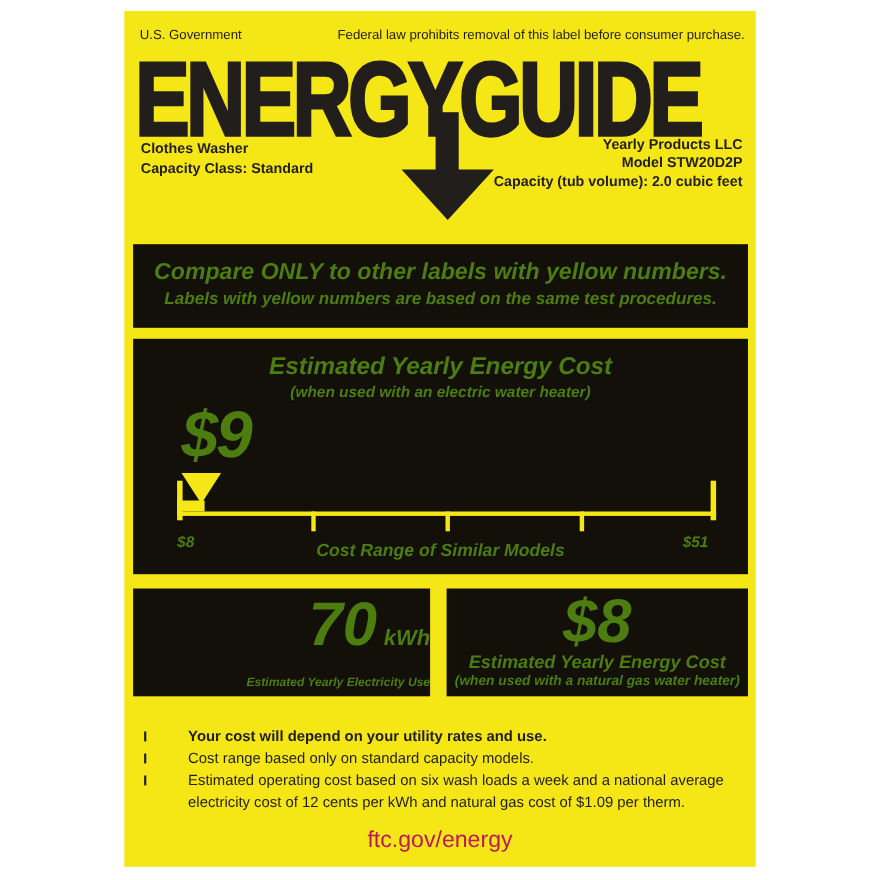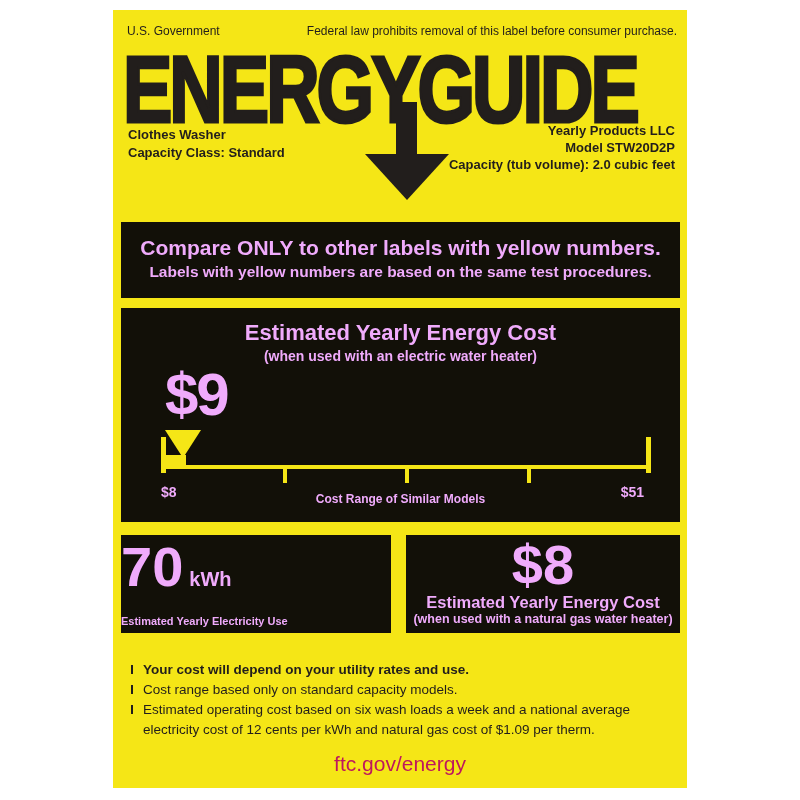--- a/index.html
+++ b/index.html
@@ -16,53 +16,53 @@
           transform:scaleY(1.28); transform-origin:left top; line-height:1;
           -webkit-text-stroke:2.5px #221E1C; }
   .arrow-stem { position:absolute; left:283px; top:92px; width:21px; height:56px; background:#221E1C; }
   .arrow-head { position:absolute; left:252px; top:144px; width:0; height:0;
                 border-left:42px solid transparent; border-right:42px solid transparent;
                 border-top:46px solid #221E1C; }
   
   .product-left { position:absolute; left:15px; top:116px; font-size:13px; font-weight:bold; line-height:18px; }
   .product-right { position:absolute; right:12px; top:112px; font-size:13px; font-weight:bold; line-height:17px; text-align:right; }
   
-  .blackbox { position:absolute; background:#121008; color:#f0abfc; }
+  .blackbox { position:absolute; background:#121008; color:#4d7c0f;font-style:italic; }
   .compare-box { left:8px; top:212px; width:559px; height:76px; text-align:center; }
   .compare-line1 { font-size:21px; font-weight:bold; margin-top:14px; }
   .compare-line2 { font-size:15.5px; font-weight:bold; margin-top:3px; }
   
   .cost-box { left:8px; top:298px; width:559px; height:214px; }
   .cost-title { text-align:center; font-size:22px; font-weight:bold; margin-top:12px; }
   .cost-subtitle { text-align:center; font-size:14px; font-weight:bold; margin-top:2px; }
   .cost-value { position:absolute; left:44px; top:52px; font-size:60px; font-weight:bold; letter-spacing:-2px; }
   .marker { position:absolute; left:44px; top:122px; width:0; height:0;
             border-left:18px solid transparent; border-right:18px solid transparent;
             border-top:28px solid #F5E616; }
   .scale-line { position:absolute; left:40px; top:157px; width:490px; height:4px; background:#F5E616; }
   .scale-fill { position:absolute; left:40px; top:147px; width:25px; height:10px; background:#F5E616; }
   .tick-end { position:absolute; top:129px; width:5px; height:36px; background:#F5E616; }
   .tick-end.left { left:40px; } .tick-end.right { left:525px; }
   .tick-mid { position:absolute; top:157px; width:4px; height:18px; background:#F5E616; }
   .tick-mid.t1 { left:162px; } .tick-mid.t2 { left:284px; } .tick-mid.t3 { left:406px; }
   .scale-min { position:absolute; left:40px; top:176px; font-size:14px; font-weight:bold; }
   .scale-max { position:absolute; right:36px; top:176px; font-size:14px; font-weight:bold; }
-  .scale-caption { position:absolute; left:0; right:0; top:184px; text-align:center; font-size:12px; font-weight:bold; }
+  .scale-caption { position:absolute; left:0; right:0; top:184px; text-align:center; font-size:16px; font-weight:bold; }
   
-  .elec-box { left:8px; top:525px; width:270px; height:98px; text-align:left; }
+  .elec-box { left:8px; top:525px; width:270px; height:98px; text-align:right; }
   .elec-value { font-size:56px; font-weight:bold; line-height:56px; margin-top:4px; display:inline-block; }
   .elec-unit { font-size:20px; font-weight:bold; display:inline-block; margin-left:6px; }
   .elec-label { font-size:11px; font-weight:bold; margin-top:20px; }
   .gas-box { left:293px; top:525px; width:274px; height:98px; text-align:center; }
   .gas-value { font-size:56px; font-weight:bold; line-height:54px; margin-top:3px; }
   .gas-label { font-size:16.5px; font-weight:bold; margin-top:1px; }
   .gas-sublabel { font-size:12.5px; font-weight:bold; }
   
   .footnotes { position:absolute; left:18px; top:650px; width:530px; font-size:13.5px; line-height:20px; }
-  .fn-item { display:flex; }
+  .fn-item { display:flex;gap:28px; }
   .fn-bullet { width:2px; height:9px; background:#221E1C; margin:5px 10px 0 0; flex:0 0 2px; }
   .fn-text { width:505px; }
   .fn-item.bold .fn-text { font-weight:bold; }
   
   .footer { position:absolute; left:0; right:0; top:742px; text-align:center; font-size:21px; color:#be185d; }
 </style>
 </head>
 <body>
 
 <div class="label">

